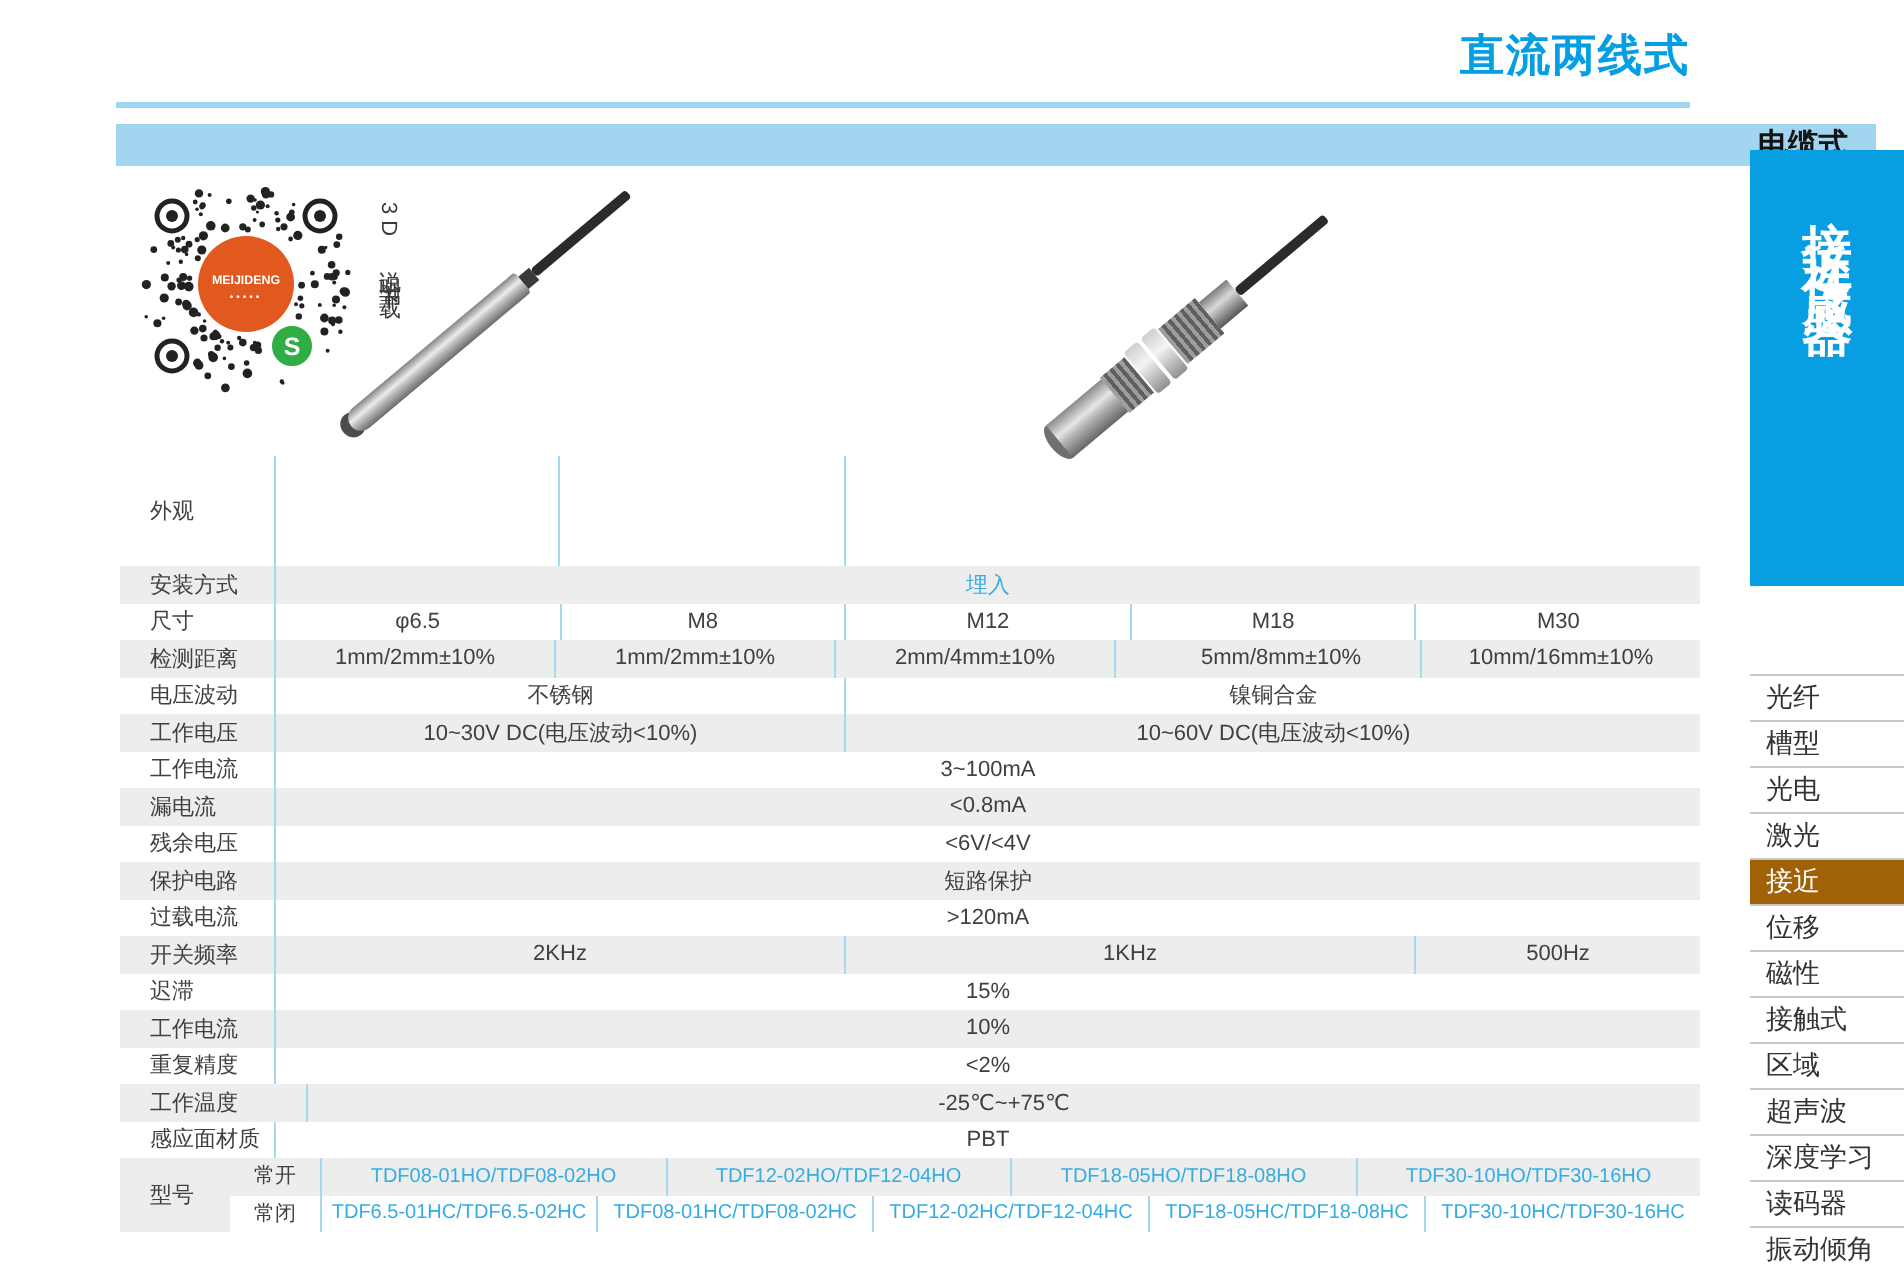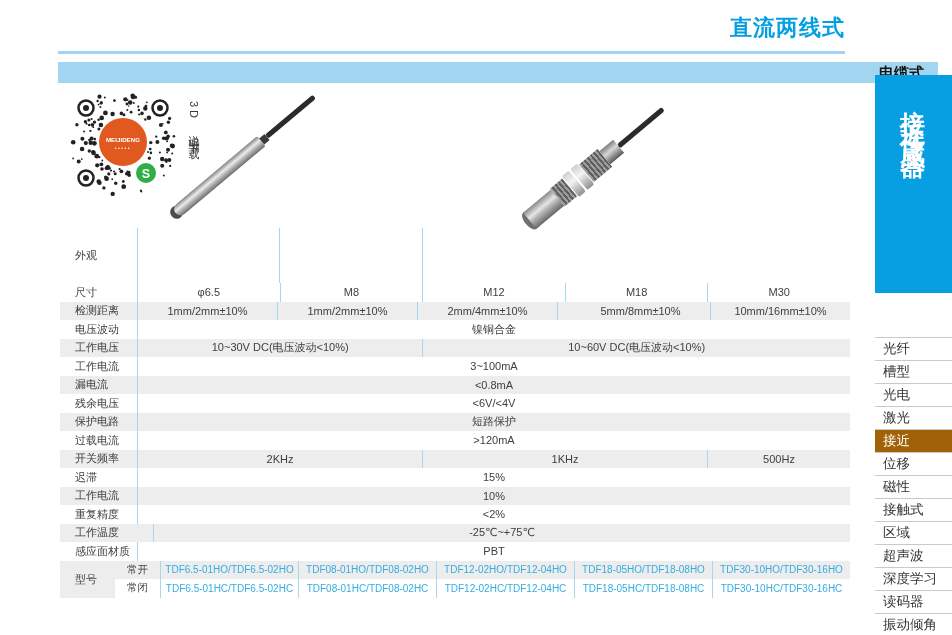--- a/index.html
+++ b/index.html
@@ -253,38 +253,43 @@
 
   <div class="appearance">
     <span class="app-label">外观</span>
     <div class="vline" style="left:77px"></div>
     <div class="vline" style="left:219px"></div>
     <div class="vline" style="left:362px"></div>
   </div>
 
   <div class="spec-table">
     <div id="spec-rows">
+        <div class="row alt">
+          <div class="lbl">安装方式</div>
+          <div class="c link" style="flex-grow: 5;">埋入</div>
+        </div>
         <div class="row">
           <div class="lbl">尺寸</div>
           <div class="c" style="flex-grow: 1;">φ6.5</div>
           <div class="c" style="flex-grow: 1;">M8</div>
           <div class="c" style="flex-grow: 1;">M12</div>
           <div class="c" style="flex-grow: 1;">M18</div>
           <div class="c" style="flex-grow: 1;">M30</div>
         </div>
         <div class="row alt">
           <div class="lbl">检测距离</div>
           <div class="c" style="flex-grow: 1;">1mm/2mm±10%</div>
           <div class="c" style="flex-grow: 1;">1mm/2mm±10%</div>
           <div class="c" style="flex-grow: 1;">2mm/4mm±10%</div>
           <div class="c" style="flex-grow: 1; padding-left: 13px;">5mm/8mm±10%</div>
           <div class="c" style="flex-grow: 1;">10mm/16mm±10%</div>
         </div>
         <div class="row">
           <div class="lbl">电压波动</div>
+          <div class="c" style="flex-grow: 2;">不锈钢</div>
           <div class="c" style="flex-grow: 3;">镍铜合金</div>
         </div>
         <div class="row alt">
           <div class="lbl">工作电压</div>
           <div class="c" style="flex-grow: 2;">10~30V DC(电压波动&lt;10%)</div>
           <div class="c" style="flex-grow: 3;">10~60V DC(电压波动&lt;10%)</div>
         </div>
         <div class="row">
           <div class="lbl">工作电流</div>
           <div class="c" style="flex-grow: 5;">3~100mA</div>
@@ -330,21 +335,20 @@
         <div class="row">
           <div class="lbl">感应面材质</div>
           <div class="c" style="flex-grow: 5;">PBT</div>
         </div>
       </div>
     <div class="model-block">
       <div class="model-lbl">型号</div>
       <div id="model-rows">
           <div class="mrow alt">
             <div class="sub">常开</div>
-            <div class="mc">TDF6.5-01HO/TDF6.5-02HO</div>
             <div class="mc">TDF08-01HO/TDF08-02HO</div>
             <div class="mc">TDF12-02HO/TDF12-04HO</div>
             <div class="mc">TDF18-05HO/TDF18-08HO</div>
             <div class="mc">TDF30-10HO/TDF30-16HO</div>
           </div>
           <div class="mrow">
             <div class="sub">常闭</div>
             <div class="mc">TDF6.5-01HC/TDF6.5-02HC</div>
             <div class="mc">TDF08-01HC/TDF08-02HC</div>
             <div class="mc">TDF12-02HC/TDF12-04HC</div>

